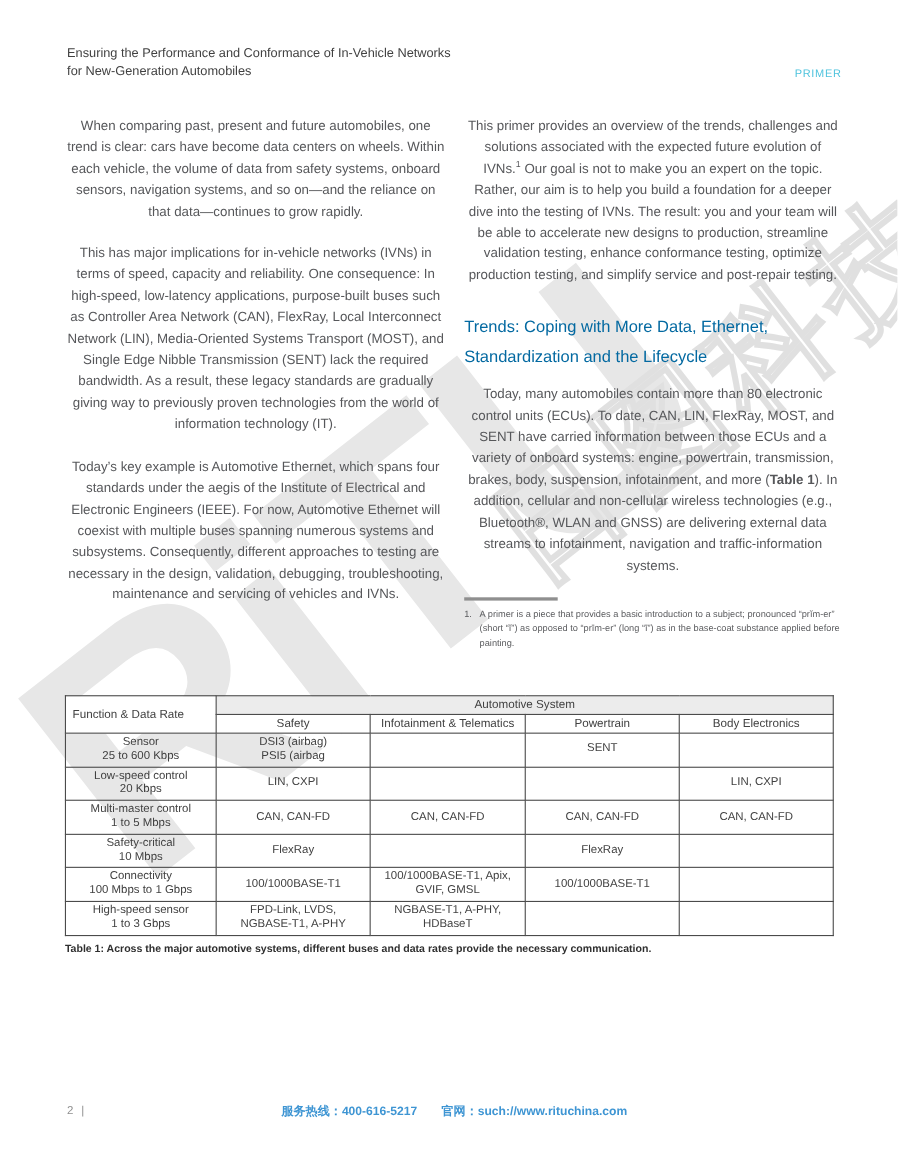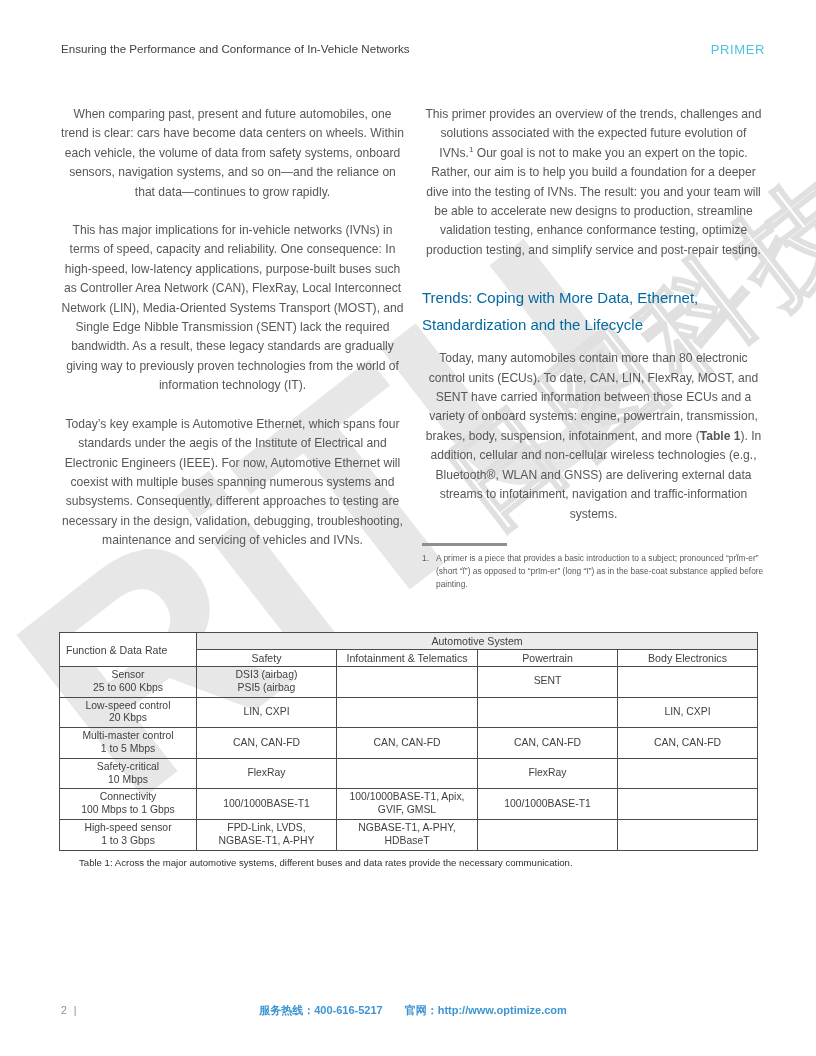--- a/index.html
+++ b/index.html
@@ -20,21 +20,21 @@
     position:absolute; left:655px; top:352px;
     transform:translate(-50%,-50%) rotate(-38deg);
     font-size:112px; letter-spacing:10px; font-weight:700;
     color:rgba(0,0,0,0); -webkit-text-stroke:2px #e0e0e0; white-space:nowrap;
   }
   
   .content { position:absolute; inset:0; z-index:1;padding-left:48px; }
   .header { position:absolute; top:41px; left:61px; width:704px;
             display:flex; justify-content:space-between; align-items:flex-start; }
   .header-title { font-size:11.6px; line-height:15.6px; color:#414141; }
-  .doc-type { font-size:13px; letter-spacing:0.6px; color:#4fc3dd; padding-top:1px; }
+  .doc-type { font-size:10px; letter-spacing:0.6px; color:#4fc3dd; padding-top:1px;margin-top:20px; }
 
   .columns { position:absolute; top:105px; left:61px; width:704px; display:flex; gap:18px; }
   .col { width:343px; font-size:12.1px; line-height:19.4px; color:#56575a; }
   .col p { margin:0 0 19px 0;text-align:center; }
   .col sup { font-size:8px; line-height:0; }
   .section-heading {
     font-size:15px; line-height:27px; font-weight:400; color:#0369a1;
     margin:24px 0 11px 0;
   }
   .bold { font-weight:700; }
@@ -45,21 +45,21 @@
   
   .table-wrap { position:absolute; top:632px; left:59px; width:698px; }
   table { border-collapse:collapse; width:100%; table-layout:fixed; }
   th, td { border:1px solid #4b4b4b; font-size:10.4px; font-weight:400;
            color:#414141; padding:2px 6px; vertical-align:middle; }
   .th-span  { background:#ececec; height:16px; text-align:center; font-size:10.6px; }
   .th-col   { height:17px; text-align:center; background:#ffffff; font-size:10.6px; }
   .th-fn    { text-align:left; background:#ffffff; font-size:10.6px; }
   .row-label{ text-align:center; line-height:12.8px; }
   .cell     { text-align:center; line-height:12.8px; white-space:pre-line; height:29px; }
-  .caption  { margin-top:6px; font-size:9.6px; font-weight:400; color:#2f2f2f;margin-left:20px; }
+  .caption  { margin-top:6px; font-size:9.6px; font-weight:700; color:#2f2f2f; }
 
   
   .footer { position:absolute; top:1003px; left:61px; width:704px; height:16px; }
   .page-num { position:absolute; left:0; top:1px; font-size:10.5px; color:#8f8f8f; letter-spacing:2px; }
   .footer-contact { position:absolute; left:50%; transform:translateX(-50%);
                     white-space:nowrap; font-size:11px; font-weight:700; color:#3e95d3; }
   .footer-contact .gap { display:inline-block; width:22px; }
   .footer-contact a { color:#3e95d3; text-decoration:none; }
 </style>
 </head>
@@ -70,20 +70,21 @@
   <div class="watermark">
     <div class="wm-latin">RiTU</div>
     <div class="wm-cjk">日图科技</div>
   </div>
 
   <div class="content">
 
     <div class="header">
       <div class="header-title">
         <div>Ensuring the Performance and Conformance of In-Vehicle Networks</div>
+        <div>for New-Generation Automobiles</div>
       </div>
       <div class="doc-type">PRIMER</div>
     </div>
 
     <div class="columns">
 
       <div class="col">
         <p>When comparing past, present and future automobiles, one trend is clear: cars have become data centers on wheels. Within each vehicle, the volume of data from safety systems, onboard sensors, navigation systems, and so on—and the reliance on that data—continues to grow rapidly.</p>
         <p>This has major implications for in-vehicle networks (IVNs) in terms of speed, capacity and reliability. One consequence: In high-speed, low-latency applications, purpose-built buses such as Controller Area Network (CAN), FlexRay, Local Interconnect Network (LIN), Media-Oriented Systems Transport (MOST), and Single Edge Nibble Transmission (SENT) lack the required bandwidth. As a result, these legacy standards are gradually giving way to previously proven technologies from the world of information technology (IT).</p>
         <p>Today’s key example is Automotive Ethernet, which spans four standards under the aegis of the Institute of Electrical and Electronic Engineers (IEEE). For now, Automotive Ethernet will coexist with multiple buses spanning numerous systems and subsystems. Consequently, different approaches to testing are necessary in the design, validation, debugging, troubleshooting, maintenance and servicing of vehicles and IVNs.</p>
@@ -191,17 +192,17 @@
             <td class="cell"></td>
             <td class="cell"></td>
           </tr>
         </tbody>
       </table>
       <div class="caption">Table 1: Across the major automotive systems, different buses and data rates provide the necessary communication.</div>
     </div>
 
     <div class="footer">
       <div class="page-num"><span>2</span> <span>|</span></div>
-      <div class="footer-contact"><span>服务热线：</span><span>400-616-5217</span><span class="gap"></span><span>官网：</span><a href="#">http://www.optimize.com</a></div>
+      <div class="footer-contact"><span>服务热线：</span><span>400-616-5217</span><span class="gap"></span><span>官网：</span><a href="#">such://www.rituchina.com</a></div>
     </div>
 
   </div>
 </div>
 
 </body></html>

